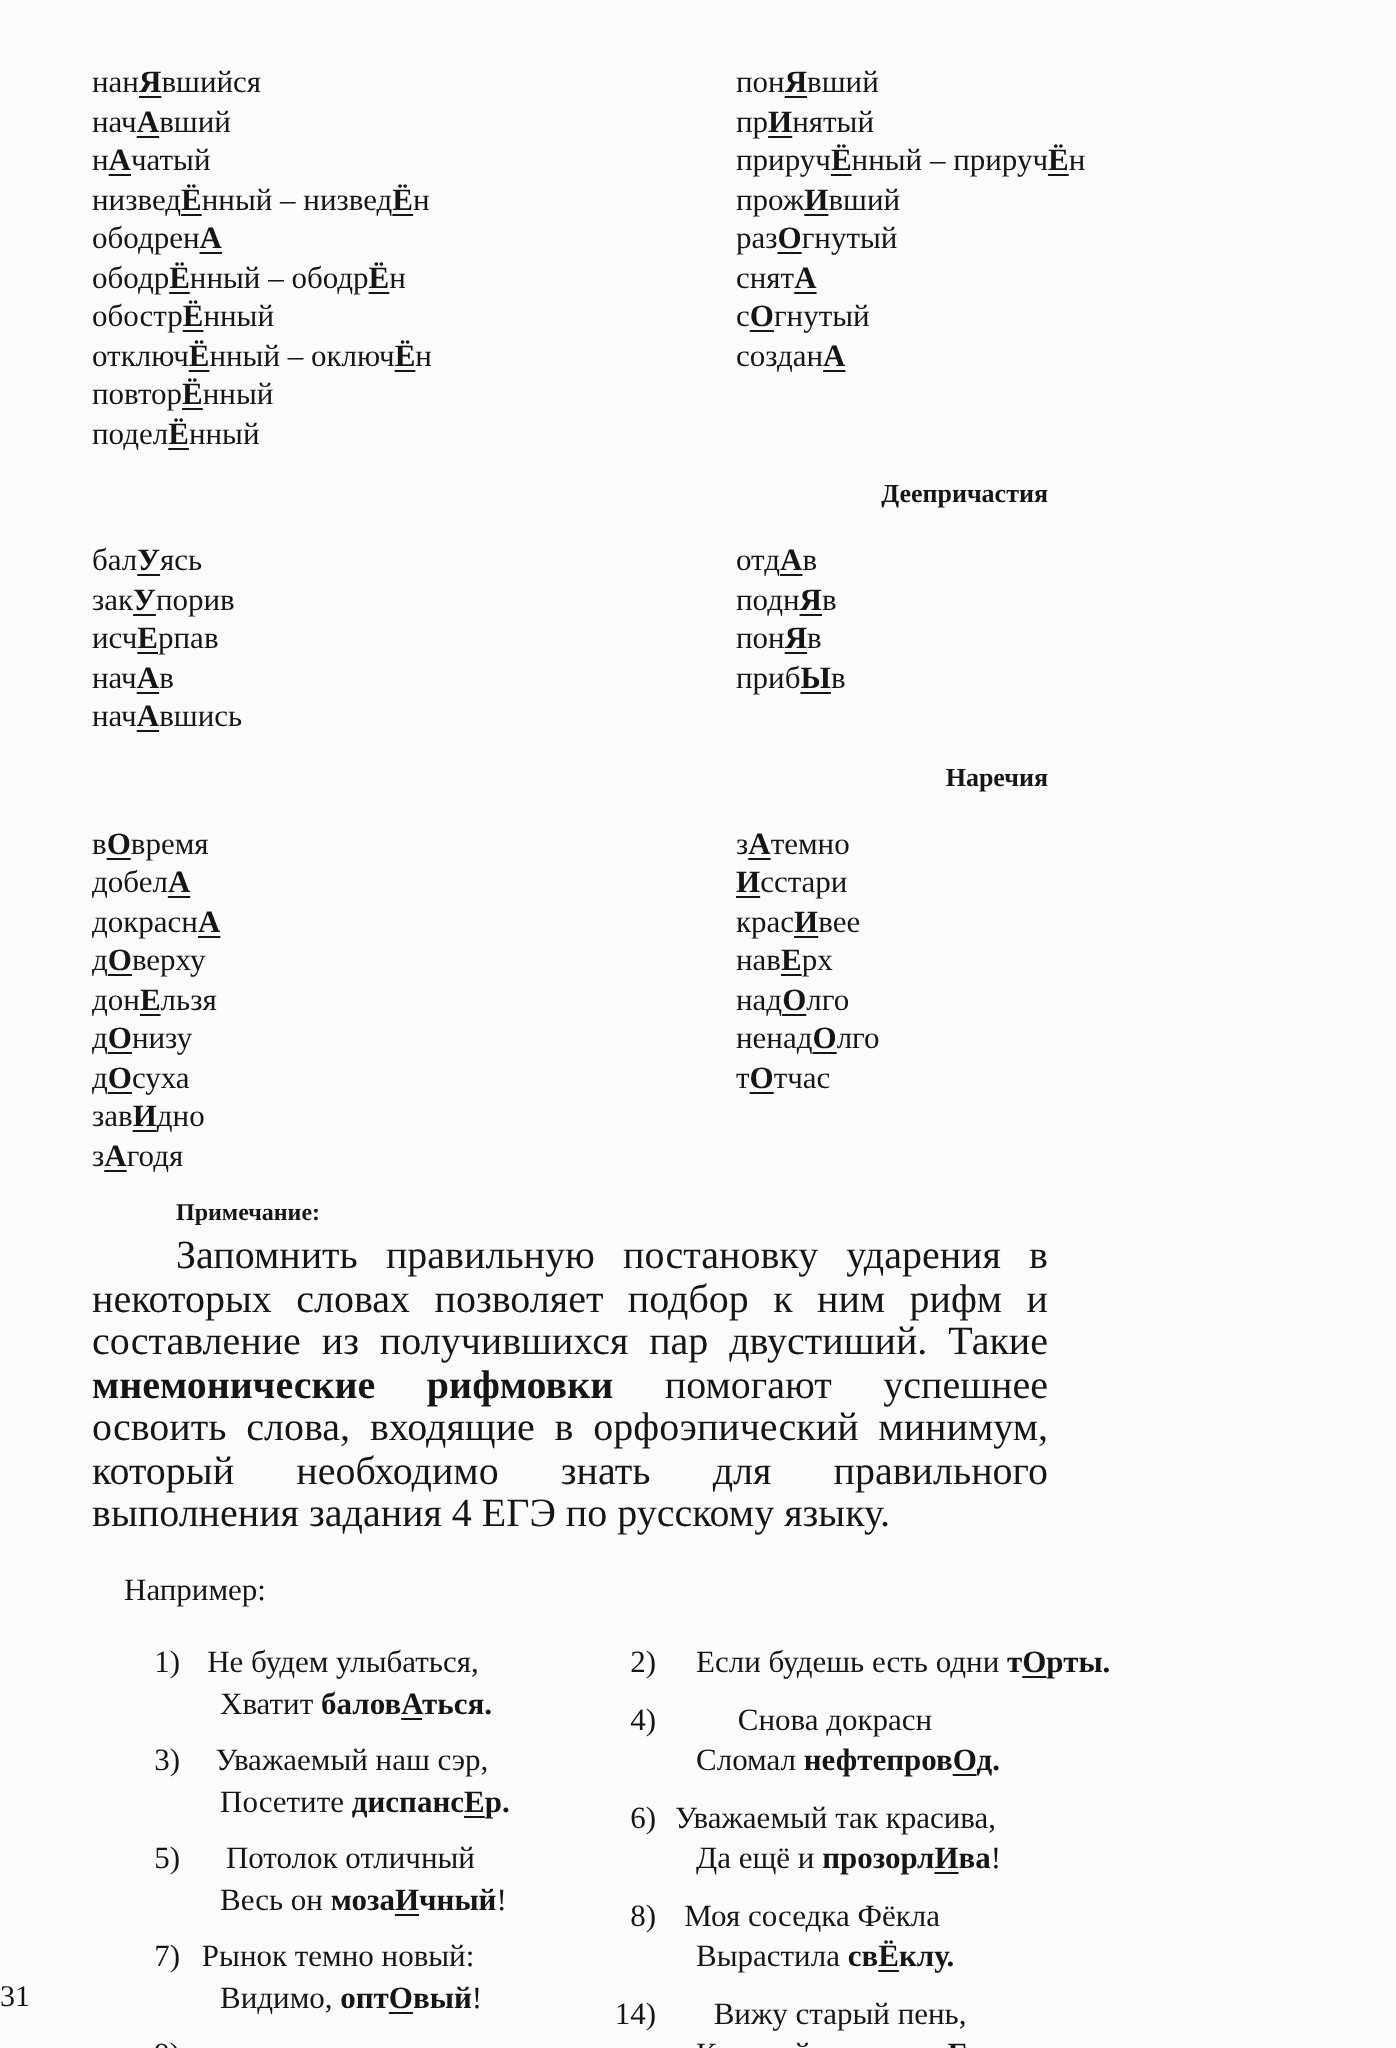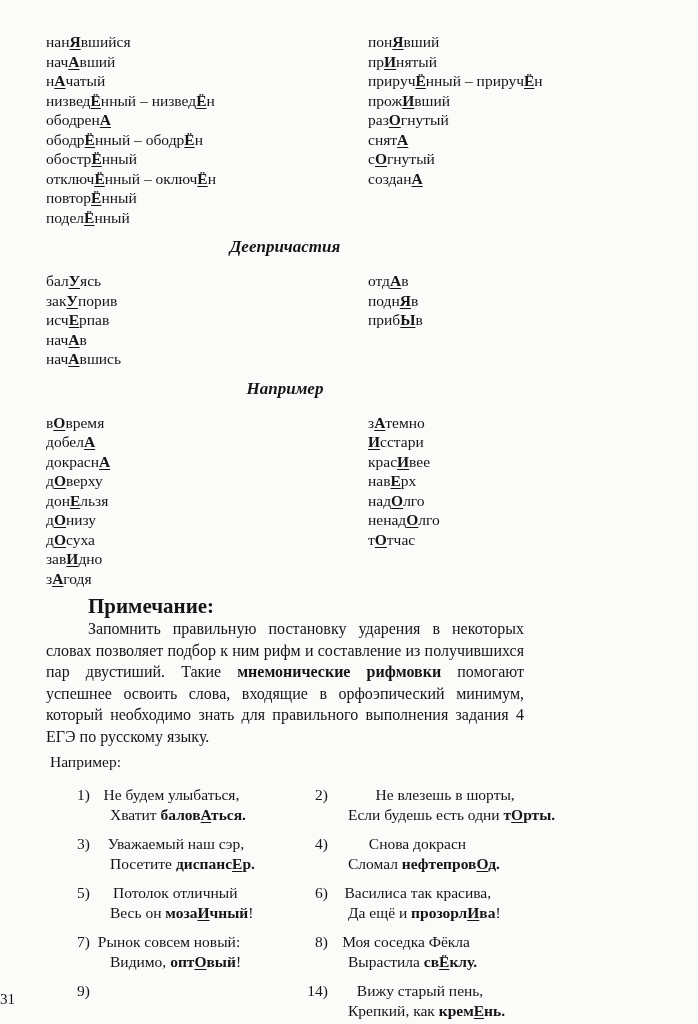--- a/index.html
+++ b/index.html
@@ -17,33 +17,33 @@
     padding: 32px 42px 0 46px;
     overflow: hidden;
   }
   .word-grid { display: grid; grid-template-columns: 322px 1fr; }
   .word-col { display: block; }
   .word { font-size: 15.5px; line-height: 19.5px; white-space: nowrap; }
   .accent { font-weight: bold; text-decoration: underline; text-underline-offset: 2px; }
   b .accent, .accent b { font-weight: bold; }
   .section-heading {
     margin: 10px 0 14px 0;
-    text-align: center;
-    font-size: 17px; font-weight: bold; line-height: 20px; font-style: italic;
+    text-align: right;
+    font-size: 13px; font-weight: bold; line-height: 20px;
   }
   .note-title {
     margin: 8px 0 0 42px;
-    font-weight: bold; font-size: 21px; line-height: 21px;
+    font-weight: bold; font-size: 12px; line-height: 21px;
   }
   .note-paragraph {
     margin: 1px 0 0 0;
-    font-size: 16px; line-height: 21.5px;
+    font-size: 20px; line-height: 21.5px;
     text-align: justify; text-indent: 42px;
   }
-  .example-label { margin: 4px; font-size: 15.5px; line-height: 21.5px; }
+  .example-label { margin: 16px; font-size: 15.5px; line-height: 21.5px; }
   .rhymes {
     display: grid; grid-template-columns: 238px 1fr;
     margin: 12px 0 0 18px;
   }
   .rhyme-col { display: flex; flex-direction: column; gap: 8px; }
   .rhyme { display: flex; font-size: 15.5px; line-height: 20.5px; }
   .num { flex: 0 0 26px; text-align: right; margin-right: 7px; white-space: nowrap; }
   .lines { display: block; }
   .line { display: block; white-space: nowrap; text-align: center; }
   .line2 { padding-left: 13px; }
@@ -88,25 +88,26 @@
     <div class="word-col">
         <div class="word">бал<span class="accent">У</span>ясь</div>
         <div class="word">зак<span class="accent">У</span>порив</div>
         <div class="word">исч<span class="accent">Е</span>рпав</div>
         <div class="word">нач<span class="accent">А</span>в</div>
         <div class="word">нач<span class="accent">А</span>вшись</div>
       </div>
     <div class="word-col">
         <div class="word">отд<span class="accent">А</span>в</div>
         <div class="word">подн<span class="accent">Я</span>в</div>
+        <div class="word">пон<span class="accent">Я</span>в</div>
         <div class="word">приб<span class="accent">Ы</span>в</div>
       </div>
   </section>
 
-  <h3 class="section-heading">Например</h3>
+  <h3 class="section-heading">Наречия</h3>
 
   <section class="word-grid">
     <div class="word-col">
         <div class="word">в<span class="accent">О</span>время</div>
         <div class="word">добел<span class="accent">А</span></div>
         <div class="word">докрасн<span class="accent">А</span></div>
         <div class="word">д<span class="accent">О</span>верху</div>
         <div class="word">дон<span class="accent">Е</span>льзя</div>
         <div class="word">д<span class="accent">О</span>низу</div>
         <div class="word">д<span class="accent">О</span>суха</div>
@@ -147,47 +148,46 @@
         <div class="rhyme">
           <span class="num">5)</span>
           <span class="lines">
             <span class="line">Потолок отличный</span>
             <span class="line line2">Весь он <b>моза<span class="accent">И</span>чный</b>!</span>
           </span>
         </div>
         <div class="rhyme">
           <span class="num">7)</span>
           <span class="lines">
-            <span class="line">Рынок совсем новый:</span>
+            <span class="line">Рынок темно новый:</span>
             <span class="line line2">Видимо, <b>опт<span class="accent">О</span>вый</b>!</span>
           </span>
         </div>
         <div class="rhyme">
           <span class="num">9)</span>
         </div>
       </div>
     <div class="rhyme-col">
         <div class="rhyme">
           <span class="num">2)</span>
           <span class="lines">
-            <span class="line">Не влезешь в шорты,</span>
             <span class="line line2">Если будешь есть одни <b>т<span class="accent">О</span>рты.</b></span>
           </span>
         </div>
         <div class="rhyme">
           <span class="num">4)</span>
           <span class="lines">
             <span class="line">Снова докрасн</span>
             <span class="line line2">Сломал <b>нефтепров<span class="accent">О</span>д.</b></span>
           </span>
         </div>
         <div class="rhyme">
           <span class="num">6)</span>
           <span class="lines">
-            <span class="line">Василиса так красива,</span>
+            <span class="line">Уважаемый так красива,</span>
             <span class="line line2">Да ещё и <b>прозорл<span class="accent">И</span>ва</b>!</span>
           </span>
         </div>
         <div class="rhyme">
           <span class="num">8)</span>
           <span class="lines">
             <span class="line">Моя соседка Фёкла</span>
             <span class="line line2">Вырастила <b>св<span class="accent">Ё</span>клу.</b></span>
           </span>
         </div>

